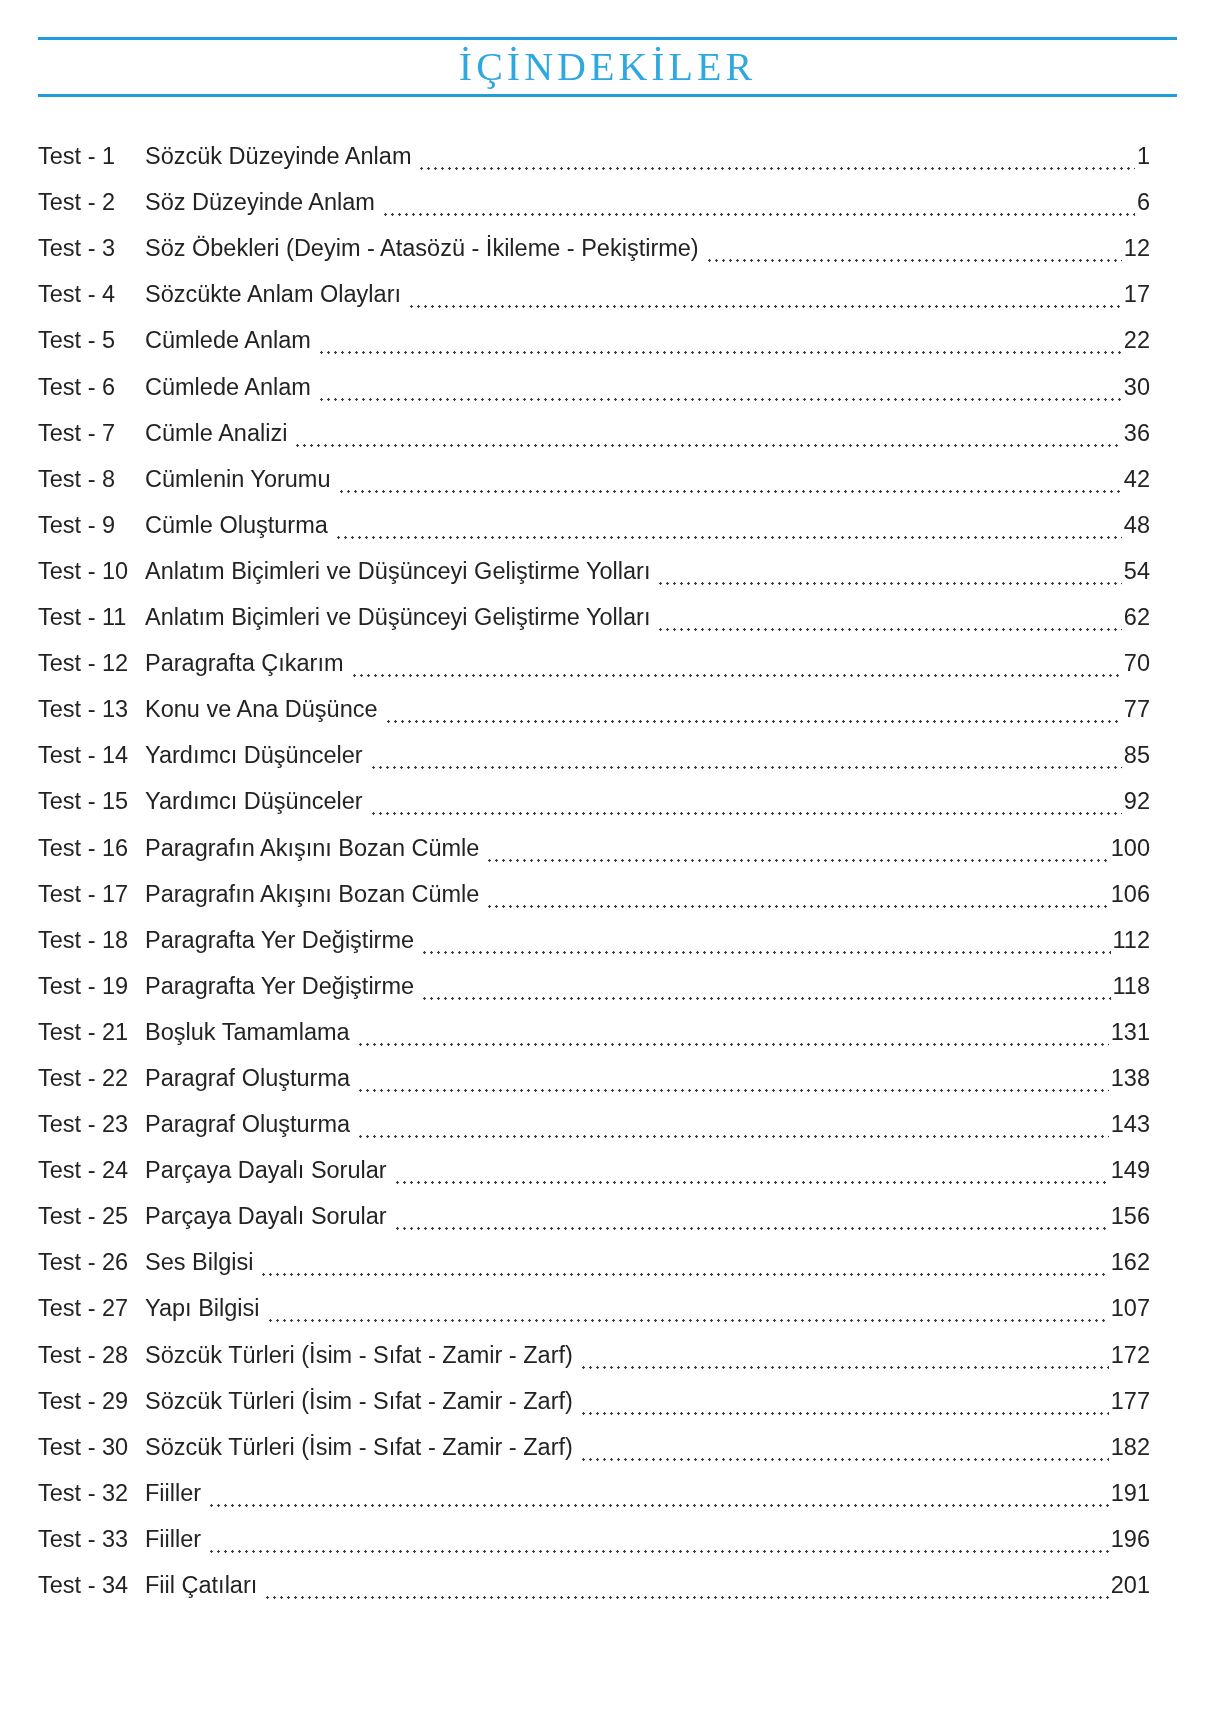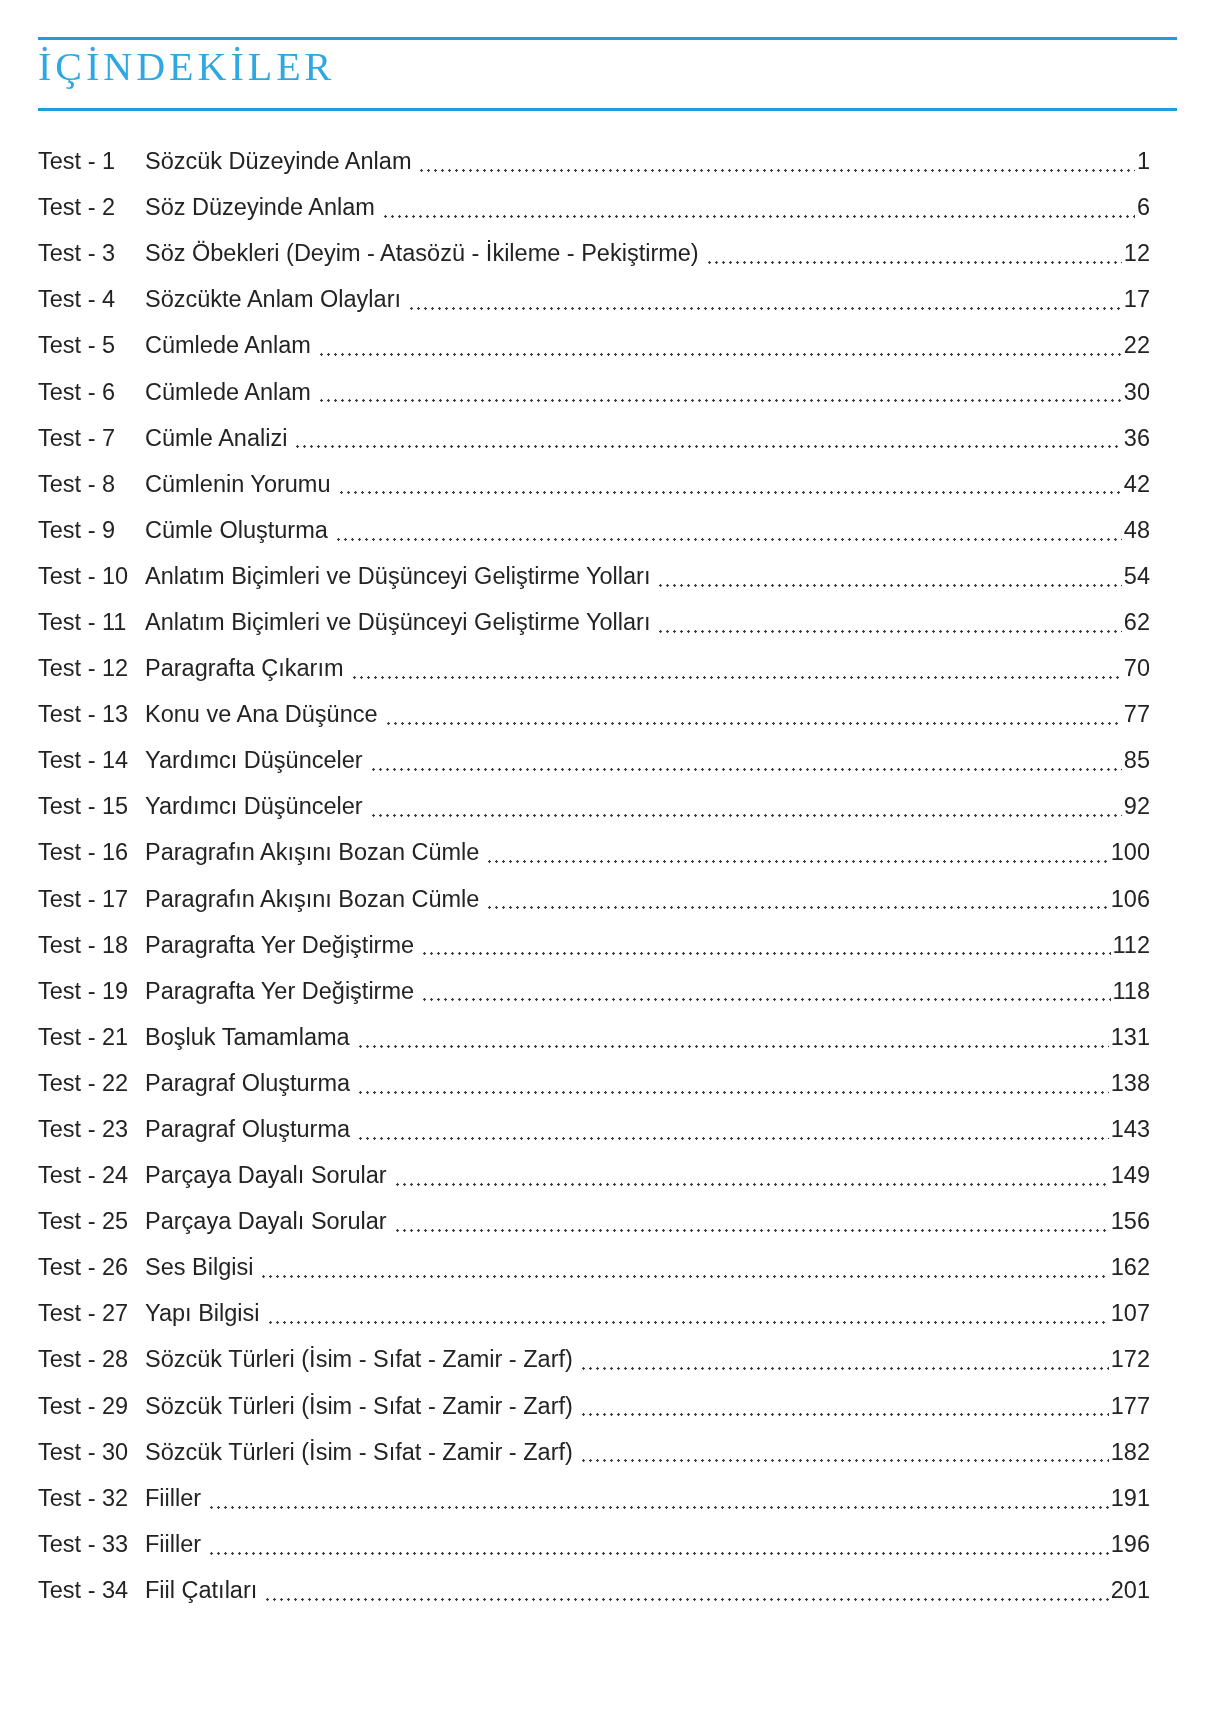--- a/index.html
+++ b/index.html
@@ -21,35 +21,36 @@
   .header {
     margin: 37px 0 0 38px;
     width: 1139px;
   }
   .rule {
     height: 3px;
     background: var(--rule-blue);
   }
   .page-title {
     margin: 0;
-    height: 68px;
+    height: 54px;
     line-height: 54px;
+    text-align: center;
     font-family: "Liberation Serif", serif;
     font-weight: 400;
     font-size: 40px;
     letter-spacing: 4px;
     color: var(--accent-blue);
   }
   .toc {
     margin: 27px 0 0 38px;
     width: 1112px;
   }
   .toc-row {
     display: flex;
-    align-items: center;
+    align-items: flex-end;
     height: 46.1px;
     font-size: 23.5px;
     line-height: 28px;
     white-space: nowrap;
   }
   .t-label {
     flex: none;
     width: 99px;
   }
   .t-title {

